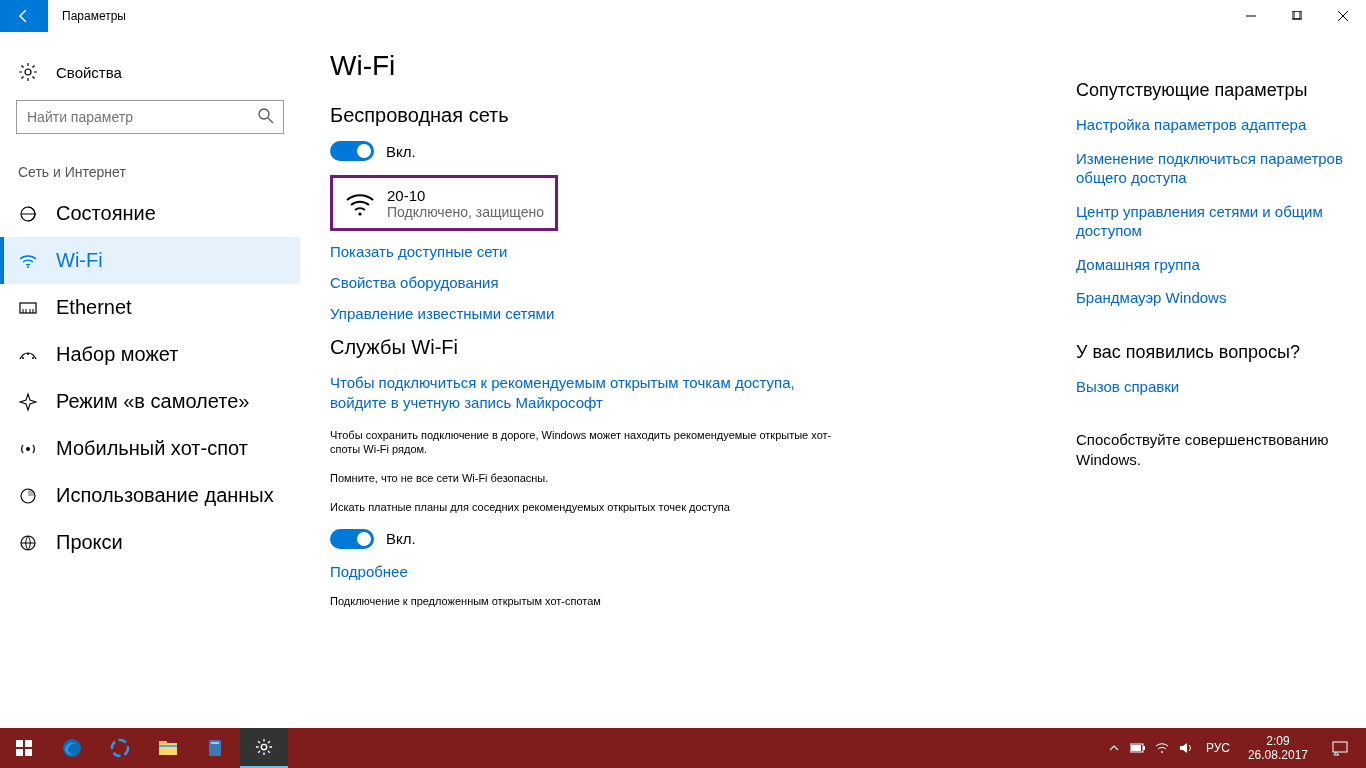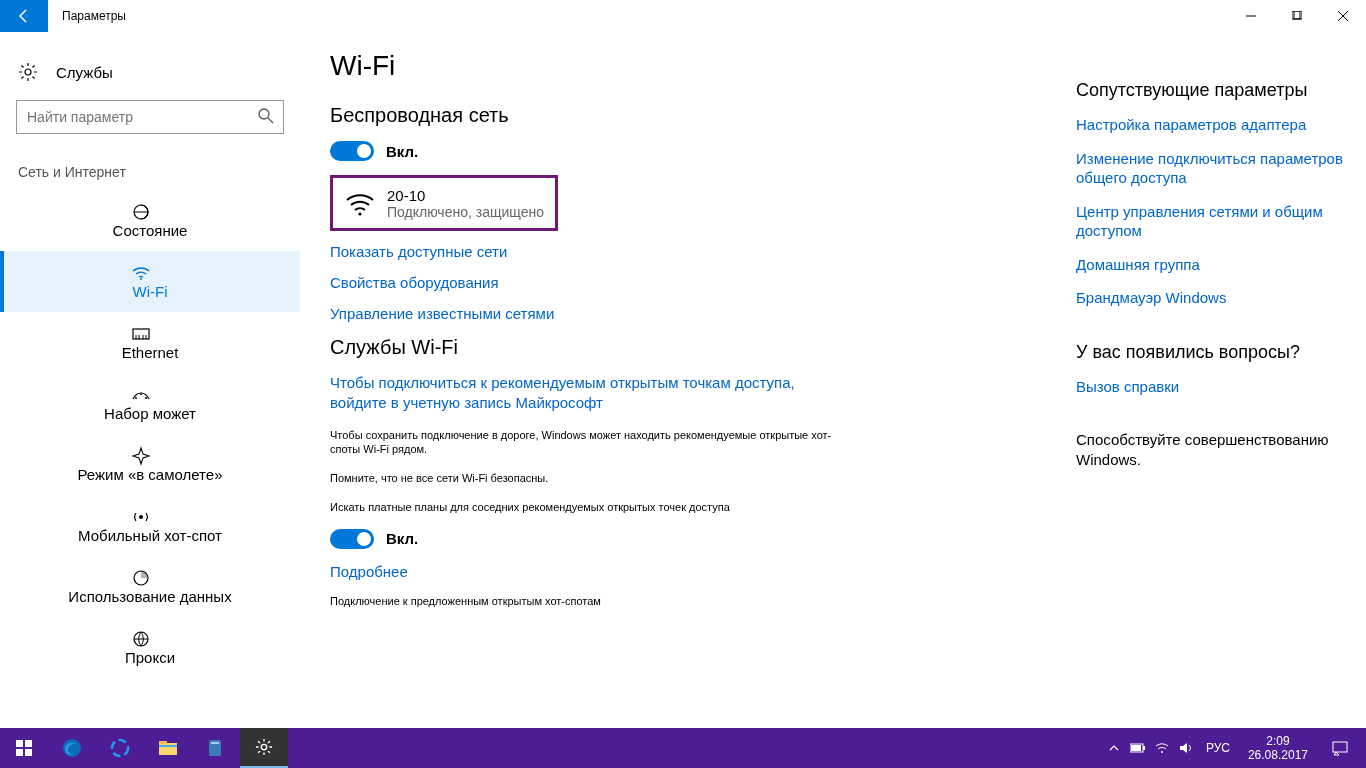--- a/index.html
+++ b/index.html
@@ -18,52 +18,52 @@
   .content { display: flex; height: 696px; }
   
   
   .sidebar { width: 300px; padding-top: 22px; }
   .home-row { display: flex; align-items: center; padding: 8px 18px; cursor: pointer; font-size: 15px; }
   .home-row .icon { width: 20px; height: 20px; margin-right: 18px; display: flex; align-items: center; justify-content: center; }
   .search-wrap { padding: 10px 16px 14px 16px; position: relative; }
   .search-input { width: 100%; height: 34px; border: 1px solid #999; padding: 0 34px 0 10px; font-size: 14px; outline: none; }
   .search-icon { position: absolute; right: 26px; top: 18px; width: 16px; height: 16px; color: #555; }
   .category-label { padding: 16px 18px 10px 18px; font-size: 14px; color: #555; }
-  .nav-item { display: flex; align-items: center; padding: 12px 18px; cursor: pointer; font-size: 15px; color: #000; flex-direction: column; }
+  .nav-item { display: flex; align-items: center; padding: 12px 18px; cursor: pointer; font-size: 20px; color: #000; }
   .nav-item .icon { width: 20px; height: 20px; margin-right: 18px; display: flex; align-items: center; justify-content: center; }
   .nav-item.active { background: #e6f2fb; color: #0078d7; position: relative; }
   .nav-item.active::before { content: ""; position: absolute; left: 0; top: 0; bottom: 0; width: 4px; background: #0078d7; }
   
   
   .main { flex: 1; padding: 18px 30px 0 30px; overflow: hidden; }
   .page-title { font-size: 28px; font-weight: 400; margin-bottom: 22px; }
   .section-title { font-size: 20px; font-weight: 400; margin-bottom: 14px; margin-top: 10px; }
   
-  .toggle-row { display: flex; align-items: center; margin-bottom: 14px; font-weight: bold; }
+  .toggle-row { display: flex; align-items: center; margin-bottom: 14px; }
   .toggle { width: 44px; height: 20px; background: #0078d7; border-radius: 10px; position: relative; cursor: pointer; margin-right: 12px; }
   .toggle::after { content: ""; position: absolute; right: 3px; top: 3px; width: 14px; height: 14px; background: #fff; border-radius: 50%; }
   .toggle-label { font-size: 15px; }
   
   .wifi-box { border: 3px solid #701a75; padding: 8px 10px; display: flex; align-items: center; width: 228px; margin-bottom: 12px; }
   .wifi-box .icon { width: 34px; height: 34px; margin-right: 10px; display: flex; align-items: center; justify-content: center; }
   .wifi-name { font-size: 15px; }
   .wifi-status { font-size: 14px; color: #666; }
   
   .link { color: #0066cc; font-size: 15px; cursor: pointer; margin-bottom: 14px; display: block; }
   
   .body-text { font-size: 11px; color: #000; margin-bottom: 14px; max-width: 520px; line-height: 1.35; }
   
   
   .right { width: 290px; padding: 48px 20px 0 0; }
   .right-heading { font-size: 18px; font-weight: 400; margin-bottom: 14px; }
   .right .link { margin-bottom: 14px; line-height: 1.3; }
   .right-section { margin-bottom: 34px; }
   
   
-  .taskbar { height: 40px; background: #4c1d95; display: flex; align-items: stretch; color: #fff; }
+  .taskbar { height: 40px; background: #7f1d1d; display: flex; align-items: stretch; color: #fff; }
   .tb-btn { width: 48px; display: flex; align-items: center; justify-content: center; cursor: pointer; }
   .tb-btn.active { background: #333; border-bottom: 2px solid #76b9ed; }
   .tb-spacer { flex: 1; }
   .tray { display: flex; align-items: center; padding-right: 4px; }
   .tray-icon { width: 24px; display: flex; align-items: center; justify-content: center; cursor: pointer; font-size: 12px; }
   .tray-lang { font-size: 12px; padding: 0 8px; cursor: pointer; }
   .tray-clock { font-size: 12px; text-align: center; padding: 0 10px; cursor: pointer; line-height: 1.2; }
   .tray-notif { width: 44px; display: flex; align-items: center; justify-content: center; cursor: pointer; }
   
   .icon svg { width: 100%; height: 100%; }
@@ -102,21 +102,21 @@
 <div class="content">
 
   <div class="sidebar">
     <div class="home-row">
       <span class="icon">
         <svg viewBox="0 0 20 20">
             <circle cx="10" cy="10" r="3" fill="none" stroke="#000" stroke-width="1.2"></circle>
             <path d="M10 1v3M10 16v3M1 10h3M16 10h3M3.5 3.5l2 2M14.5 14.5l2 2M16.5 3.5l-2 2M5.5 14.5l-2 2" stroke="#000" stroke-width="1.2"></path>
           </svg>
       </span>
-      <span>Службы</span>
+      <span>Свойства</span>
     </div>
     <div class="search-wrap">
       <input class="search-input" type="text" placeholder="Найти параметр" style="">
       <span class="search-icon">
         <svg viewBox="0 0 16 16">
             <circle cx="6" cy="6" r="5" fill="none" stroke="#555" stroke-width="1.3"></circle>
             <line x1="10" y1="10" x2="15" y2="15" stroke="#555" stroke-width="1.3"></line>
           </svg>
       </span>
     </div>

